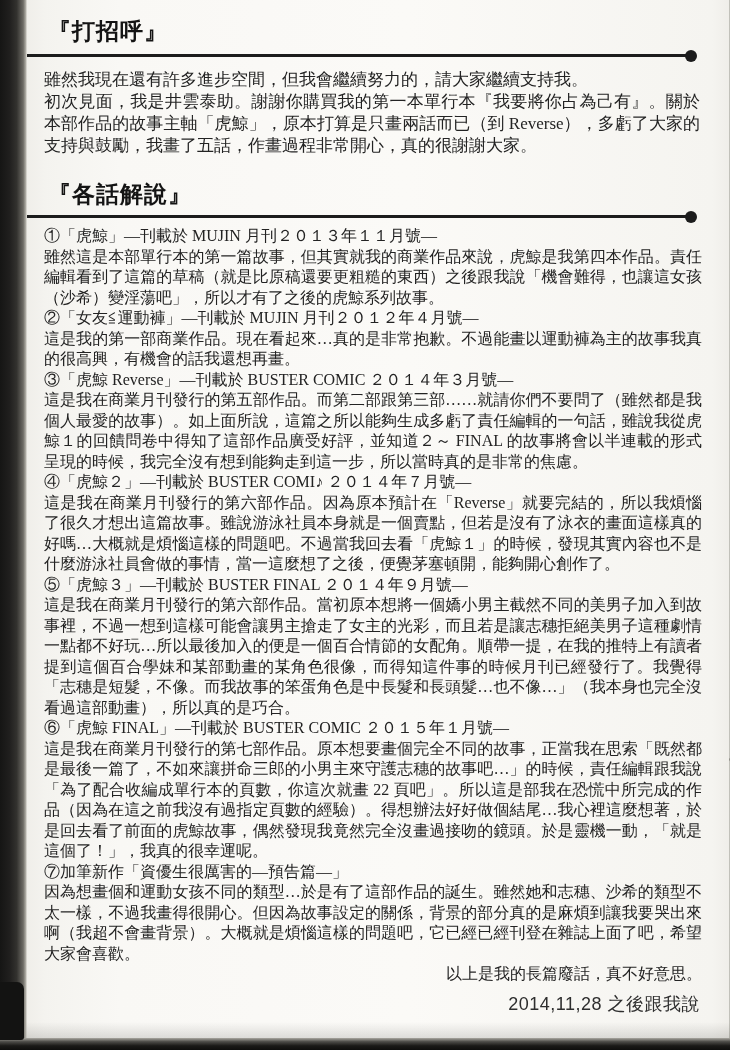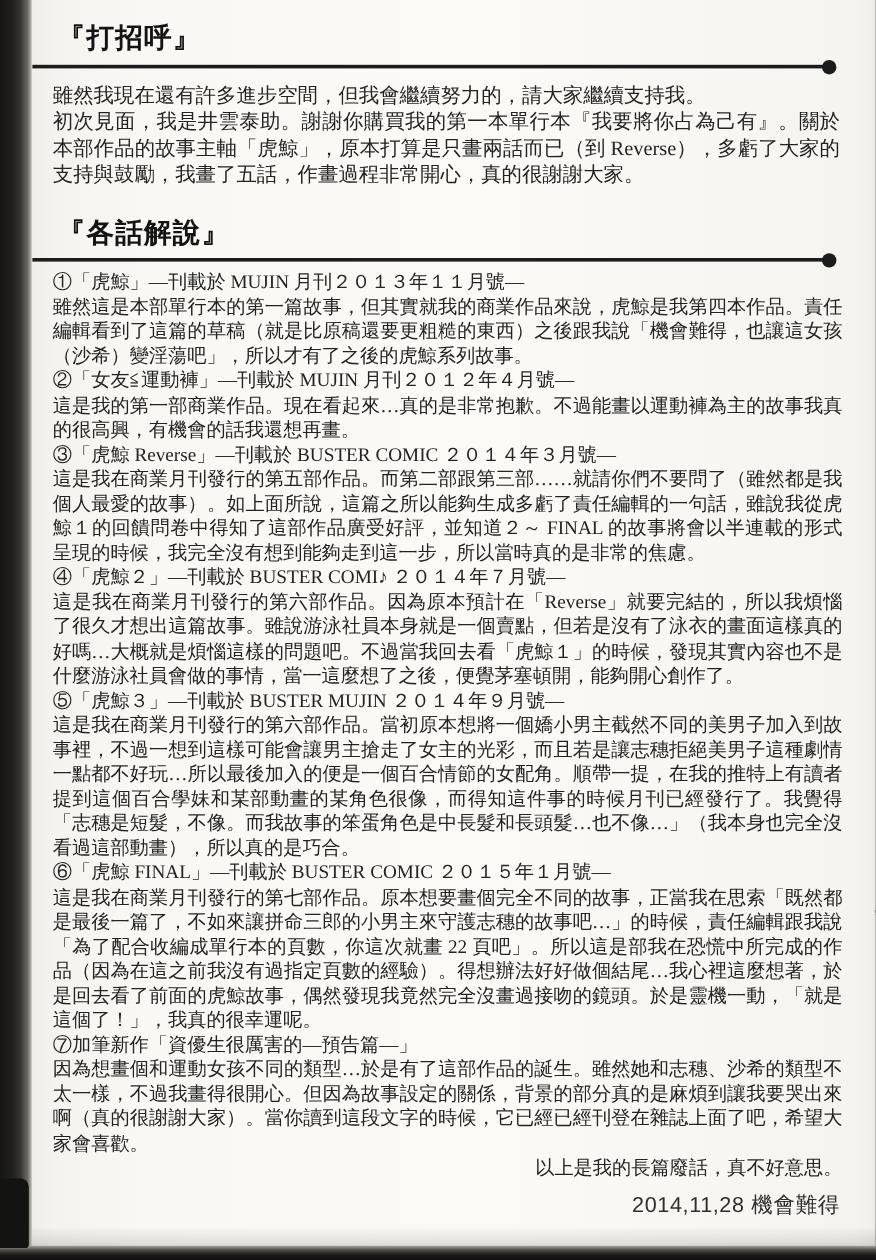--- a/index.html
+++ b/index.html
@@ -119,35 +119,35 @@
     </div>
     <div>
       <div class="entry-heading">③「虎鯨 Reverse」—刊載於 BUSTER COMIC ２０１４年３月號—</div>
       <p class="entry-body">這是我在商業月刊發行的第五部作品。而第二部跟第三部……就請你們不要問了（雖然都是我個人最愛的故事）。如上面所說，這篇之所以能夠生成多虧了責任編輯的一句話，雖說我從虎鯨１的回饋問卷中得知了這部作品廣受好評，並知道２～ FINAL 的故事將會以半連載的形式呈現的時候，我完全沒有想到能夠走到這一步，所以當時真的是非常的焦慮。</p>
     </div>
     <div>
       <div class="entry-heading">④「虎鯨２」—刊載於 BUSTER COMI♪ ２０１４年７月號—</div>
       <p class="entry-body">這是我在商業月刊發行的第六部作品。因為原本預計在「Reverse」就要完結的，所以我煩惱了很久才想出這篇故事。雖說游泳社員本身就是一個賣點，但若是沒有了泳衣的畫面這樣真的好嗎…大概就是煩惱這樣的問題吧。不過當我回去看「虎鯨１」的時候，發現其實內容也不是什麼游泳社員會做的事情，當一這麼想了之後，便覺茅塞頓開，能夠開心創作了。</p>
     </div>
     <div>
-      <div class="entry-heading">⑤「虎鯨３」—刊載於 BUSTER MUJIN ２０１４年９月號—</div>
+      <div class="entry-heading">⑤「虎鯨３」—刊載於 BUSTER FINAL ２０１４年９月號—</div>
       <p class="entry-body">這是我在商業月刊發行的第六部作品。當初原本想將一個嬌小男主截然不同的美男子加入到故事裡，不過一想到這樣可能會讓男主搶走了女主的光彩，而且若是讓志穗拒絕美男子這種劇情一點都不好玩…所以最後加入的便是一個百合情節的女配角。順帶一提，在我的推特上有讀者提到這個百合學妹和某部動畫的某角色很像，而得知這件事的時候月刊已經發行了。我覺得「志穗是短髮，不像。而我故事的笨蛋角色是中長髮和長頭髮…也不像…」（我本身也完全沒看過這部動畫），所以真的是巧合。</p>
     </div>
     <div>
       <div class="entry-heading">⑥「虎鯨 FINAL」—刊載於 BUSTER COMIC ２０１５年１月號—</div>
       <p class="entry-body">這是我在商業月刊發行的第七部作品。原本想要畫個完全不同的故事，正當我在思索「既然都是最後一篇了，不如來讓拼命三郎的小男主來守護志穗的故事吧…」的時候，責任編輯跟我說「為了配合收編成單行本的頁數，你這次就畫 22 頁吧」。所以這是部我在恐慌中所完成的作品（因為在這之前我沒有過指定頁數的經驗）。得想辦法好好做個結尾…我心裡這麼想著，於是回去看了前面的虎鯨故事，偶然發現我竟然完全沒畫過接吻的鏡頭。於是靈機一動，「就是這個了！」，我真的很幸運呢。</p>
     </div>
     <div>
       <div class="entry-heading">⑦加筆新作「資優生很厲害的—預告篇—」</div>
-      <p class="entry-body">因為想畫個和運動女孩不同的類型…於是有了這部作品的誕生。雖然她和志穗、沙希的類型不太一樣，不過我畫得很開心。但因為故事設定的關係，背景的部分真的是麻煩到讓我要哭出來啊（真的很謝謝大家）。當你讀到這段文字的時候，它已經已經刊登在雜誌上面了吧，希望大家會喜歡。</p>
+      <p class="entry-body">因為想畫個和運動女孩不同的類型…於是有了這部作品的誕生。雖然她和志穗、沙希的類型不太一樣，不過我畫得很開心。但因為故事設定的關係，背景的部分真的是麻煩到讓我要哭出來啊（我超不會畫背景）。大概就是煩惱這樣的問題吧，它已經已經刊登在雜誌上面了吧，希望大家會喜歡。</p>
     </div>
     <p class="closing-note">以上是我的長篇廢話，真不好意思。</p>
   </div>
 
-  <div class="signature">2014,11,28 機會難得</div>
+  <div class="signature">2014,11,28 之後跟我說</div>
 
   <div class="edge-right-line"></div>
   <div class="speck s1"></div>
   <div class="speck s2"></div>
   <div class="speck s3"></div>
   <div class="speck s4"></div>
   <div class="bottom-shadow"></div>
   <div class="edge-left"></div>
   <div class="edge-bottom"></div>
   <div class="corner-blob"></div>

